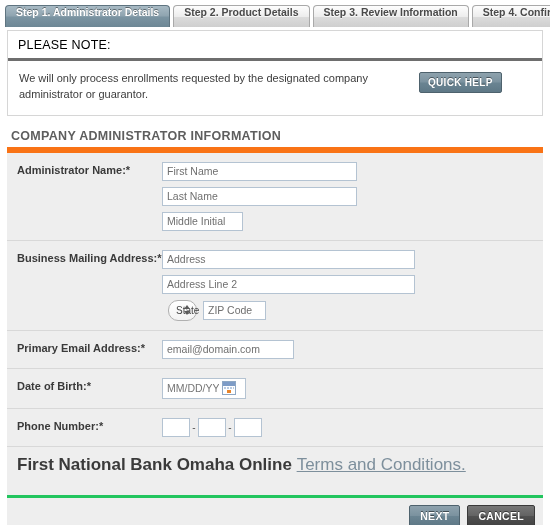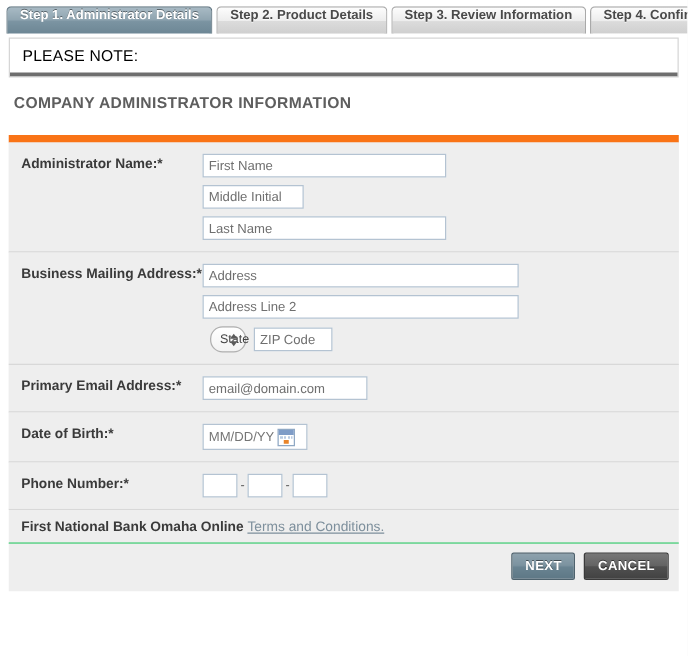--- a/index.html
+++ b/index.html
@@ -106,21 +106,21 @@
     border: 1px solid #4e626d;
     border-radius: 2px;
     background: linear-gradient(to bottom, #8ea2ad 0%, #7b929f 48%, #6a8492 52%, #5e7886 100%);
     text-shadow: 0 -1px 0 rgba(0,0,0,0.45);
     letter-spacing: 0.3px;
     cursor: pointer;
   }
 
   
   .section-title {
-    padding: 13px 0 19px 11px;
+    padding: 13px 0 4px 11px;
     font-size: 12.5px;
     font-weight: bold;
     color: #5e5e5e;
     letter-spacing: 0.3px;
   }
 
   
   .form {
     margin: 0 7px;
     border-top: 6px solid #f97316;
@@ -237,26 +237,26 @@
 
   
   .phone-dash {
     width: 8px; text-align: center;
     font-size: 10px; color: #555555;
   }
 
   
   .footer-terms {
     margin: 0 7px;
-    padding: 8px 0 6px 10px;
-    font-size: 11px;
+    padding: 8px 0 20px 10px;
+    font-size: 17px;
     font-weight: bold;
     color: #3a3a3a;
     background: #eeeeee;
-    border-bottom: 1px solid #22c55e;
+    border-bottom: 3px solid #22c55e;
   }
   .footer-terms a {
     color: #7d8f9c;
     font-weight: normal;
     text-decoration: underline;
   }
   .footer-actions {
     margin: 0 7px;
     padding: 7px 8px 9px 0;
     background: #eeeeee;
@@ -297,37 +297,41 @@
     <div class="tab">
       <span>Step 3. Review Information</span>
     </div>
     <div class="tab">
       <span>Step 4. Confirmation</span>
     </div>
   </div>
 
   <div class="notice">
     <div class="notice-head">PLEASE NOTE:</div>
+    <div class="notice-body">
+      <div class="notice-text">We will only process enrollments requested by the designated company administrator or guarantor.</div>
+      <div class="btn-quickhelp">QUICK HELP</div>
+    </div>
   </div>
 
   <div class="section-title">COMPANY ADMINISTRATOR INFORMATION</div>
 
   <div class="form">
 
     <div class="frow">
       <div class="flabel">Administrator Name:*</div>
       <div class="fields">
         <div class="fieldline">
           <input class="txt w-first" type="text" placeholder="First Name" style="">
         </div>
         <div class="fieldline">
+          <input class="txt w-last" type="text" placeholder="Last Name" style="">
+        </div>
+        <div class="fieldline">
           <input class="txt w-middle" type="text" placeholder="Middle Initial" style="">
-        </div>
-        <div class="fieldline">
-          <input class="txt w-last" type="text" placeholder="Last Name" style="">
         </div>
       </div>
     </div>
 
     <div class="frow">
       <div class="flabel">Business Mailing Address:*</div>
       <div class="fields">
         <div class="fieldline">
           <input class="txt w-addr" type="text" placeholder="Address" style="">
         </div>

